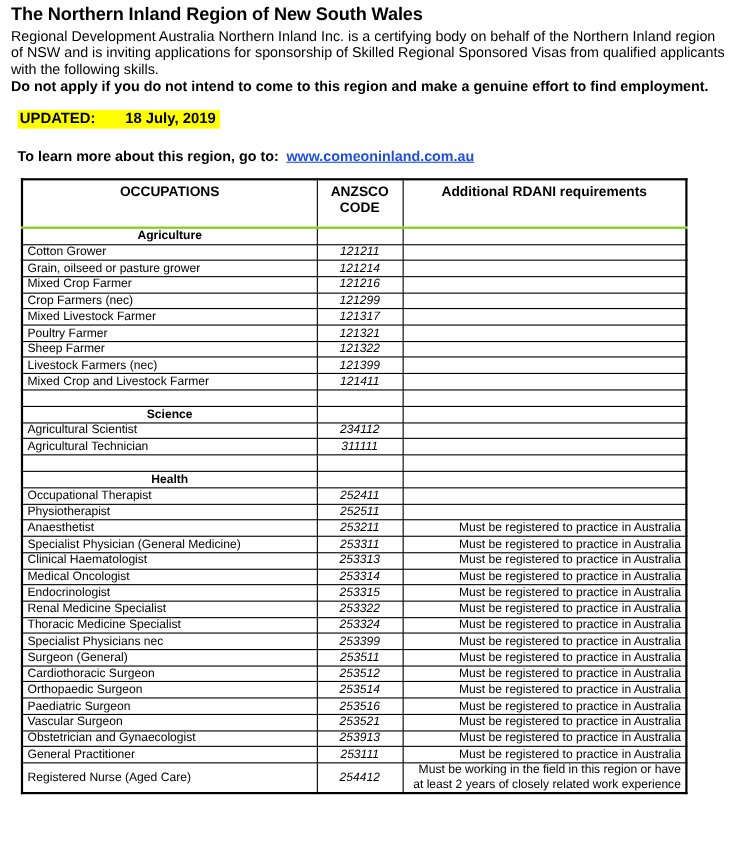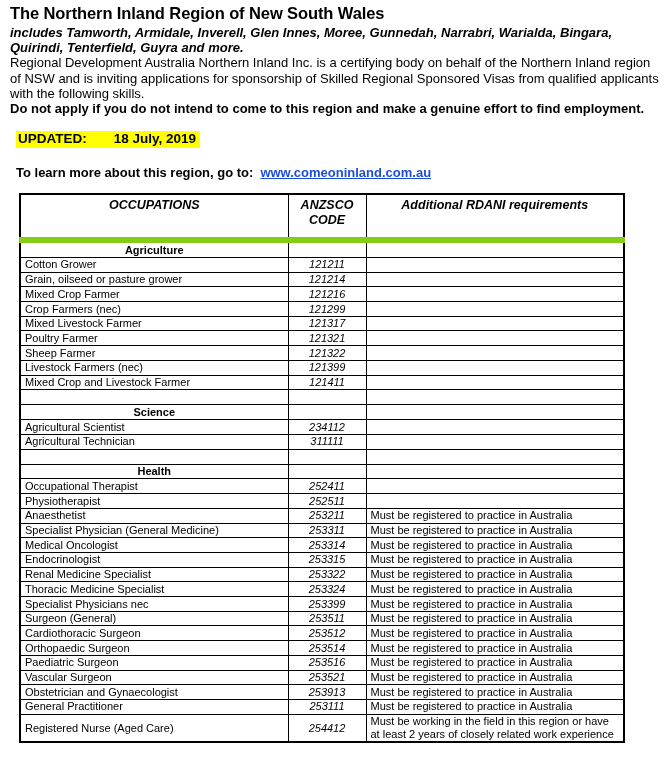--- a/index.html
+++ b/index.html
@@ -25,44 +25,43 @@
   }
   .hl .sp{display:inline-block;width:27px;}
   .learn-more{margin:17px 0 0 6px;font-size:13px;font-weight:bold;line-height:15px;}
   .learn-more a{font-weight:bold;text-decoration:underline;margin-left:7px;cursor:pointer;}
   table.occ{
     border-collapse:collapse;margin:13px 0 0 9px;width:604px;
     table-layout:fixed;
   }
   table.occ,table.occ tr,table.occ td,table.occ th{border:1px solid #000;}
   table.occ{border:2px solid #000;}
-  table.occ thead th{border-bottom:6px solid #84cc16;font-style:italic;}
+  table.occ thead th{border-bottom:2px solid #84cc16;}
   .col-occ{width:268px;}
   .col-code{width:78px;}
   .col-req{width:258px;}
   th{
     font-size:12.5px;font-weight:bold;text-align:center;vertical-align:top;
     padding:3px 6px 2px 6px;height:37px;line-height:15px;
   }
   td{
     font-size:11px;line-height:12.7px;padding:0.5px 4px;vertical-align:middle;
     overflow:hidden;white-space:nowrap;
   }
   td.c-occ{text-align:left;}
   td.c-code{text-align:center;font-style:italic;}
-  td.c-req{text-align:left;white-space:normal;}
+  td.c-req{text-align:right;white-space:normal;}
   tr.section-row td.c-occ{font-weight:bold;text-align:center;}
   tr.spacer-row td{height:13.2px;}
 </style>
 </head>
 <body>
 
 <div class="doc">
   <h1 class="title">The Northern Inland Region of New South Wales</h1>
-  <p class="subtitle">includes Tamworth, Armidale, Inverell, Glen Innes, Moree, Gunnedah, Narrabri, Warialda, Bingara, Quirindi, Tenterfield, Guyra and more.</p>
   <p class="intro">Regional Development Australia Northern Inland Inc. is a certifying body on behalf of the Northern Inland region of NSW and is inviting applications for sponsorship of Skilled Regional Sponsored Visas from qualified applicants with the following skills.</p>
   <p class="warning">Do not apply if you do not intend to come to this region and make a genuine effort to find employment.</p>
 
   <div class="updated">
     <span class="hl" style="background: rgb(255, 255, 0); text-align: center;">
       <span>UPDATED:</span><span class="sp"></span><span>18 July, 2019</span>
     </span>
   </div>
 
   <p class="learn-more">
@@ -177,20 +176,25 @@
     <td class="c-occ">Anaesthetist</td>
     <td class="c-code">253211</td>
     <td class="c-req">Must be registered to practice in Australia</td>
   </tr>
         <tr>
     <td class="c-occ">Specialist Physician (General Medicine)</td>
     <td class="c-code">253311</td>
     <td class="c-req">Must be registered to practice in Australia</td>
   </tr>
         <tr>
+    <td class="c-occ">Clinical Haematologist</td>
+    <td class="c-code">253313</td>
+    <td class="c-req">Must be registered to practice in Australia</td>
+  </tr>
+        <tr>
     <td class="c-occ">Medical Oncologist</td>
     <td class="c-code">253314</td>
     <td class="c-req">Must be registered to practice in Australia</td>
   </tr>
         <tr>
     <td class="c-occ">Endocrinologist</td>
     <td class="c-code">253315</td>
     <td class="c-req">Must be registered to practice in Australia</td>
   </tr>
         <tr>

